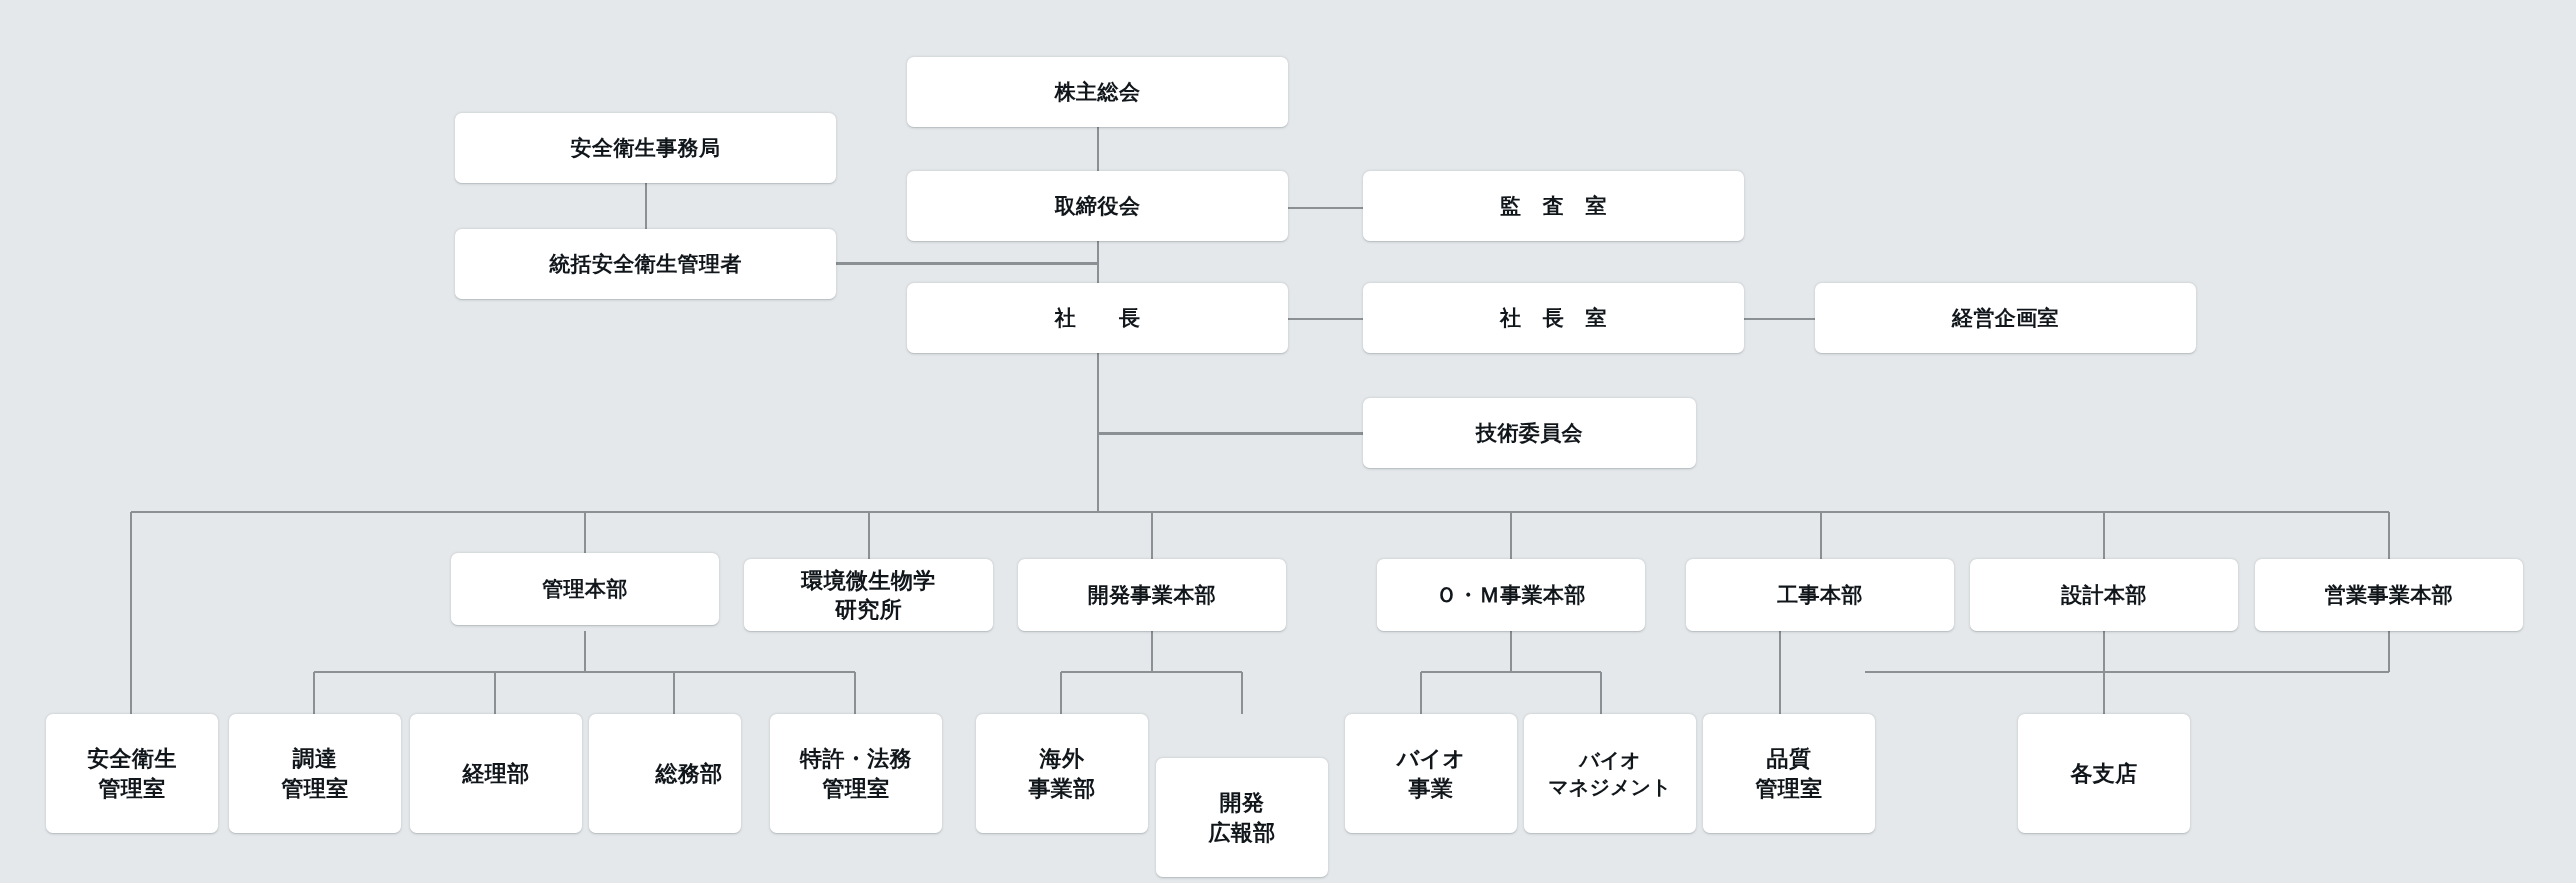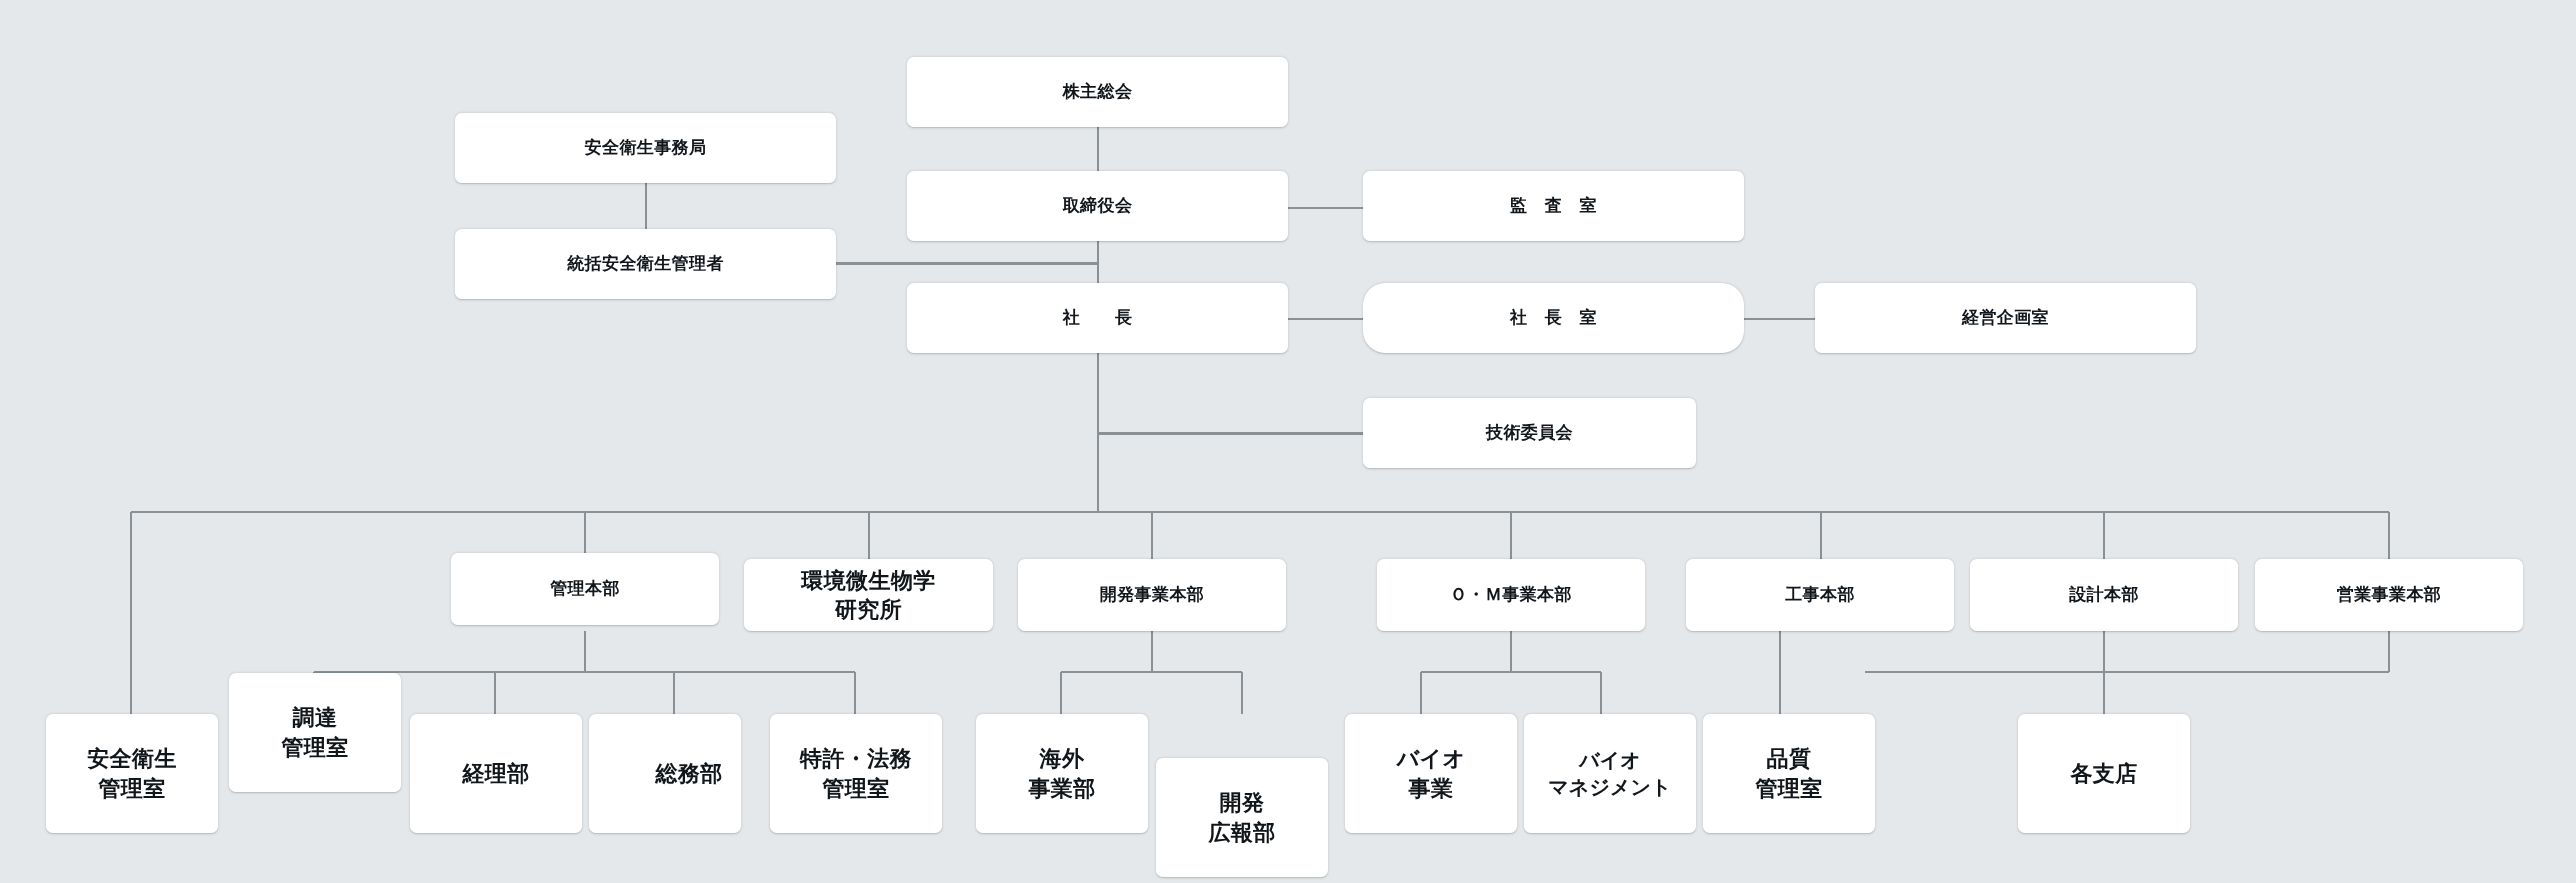--- a/index.html
+++ b/index.html
@@ -29,21 +29,21 @@
     box-sizing: border-box;
     background: #ffffff;
     border-radius: 6.6px;
     box-shadow: 0 0.9px 2.8px rgba(24,35,45,0.16), 0 0.9px 0.9px rgba(24,35,45,0.10);
     display: flex;
     align-items: center;
     justify-content: center;
     text-align: center;
     color: #11161b;
     font-weight: 700;
-    font-size: 17px;
+    font-size: 21px;
     line-height: 1.34;
     letter-spacing: 0.4px;
     z-index: 2;
   }
   .node .label {
     display: block;
     white-space: pre-line;
     padding: 0 7.6px;
   }
   .node.wide-space .label {
@@ -132,21 +132,21 @@
   </div>
 
   <div class="node" style="left:455px; top:229px; width:381px; height:70px;">
     <span class="label">統括安全衛生管理者</span>
   </div>
 
   <div class="node wide-space" style="left:907px; top:283px; width:381px; height:70px;">
     <span class="label">社　　長</span>
   </div>
 
-  <div class="node wide-space" style="left:1363px; top:283px; width:381px; height:70px;border-radius:22px;">
+  <div class="node wide-space" style="left:1363px; top:283px; width:381px; height:70px;">
     <span class="label">社　長　室</span>
   </div>
 
   <div class="node" style="left:1815px; top:283px; width:381px; height:70px;">
     <span class="label">経営企画室</span>
   </div>
 
   <div class="node" style="left:1363px; top:398px; width:333px; height:70px;">
     <span class="label">技術委員会</span>
   </div>
@@ -178,21 +178,21 @@
 
   <div class="node" style="left:2255px; top:559px; width:268px; height:72px;">
     <span class="label">営業事業本部</span>
   </div>
 
   <div class="node small" style="left:46px; top:714px; width:172px; height:119px;">
     <span class="label">安全衛生
 管理室</span>
   </div>
 
-  <div class="node small" style="left:229px; top:673px; width:172px; height:119px;">
+  <div class="node small" style="left:229px; top:714px; width:172px; height:119px;">
     <span class="label">調達
 管理室</span>
   </div>
 
   <div class="node small" style="left:410px; top:714px; width:172px; height:119px;">
     <span class="label">経理部</span>
   </div>
 
   <div class="node small" style="left:589px; top:714px; width:152px; height:119px;padding-left:48px;">
     <span class="label">総務部</span>

